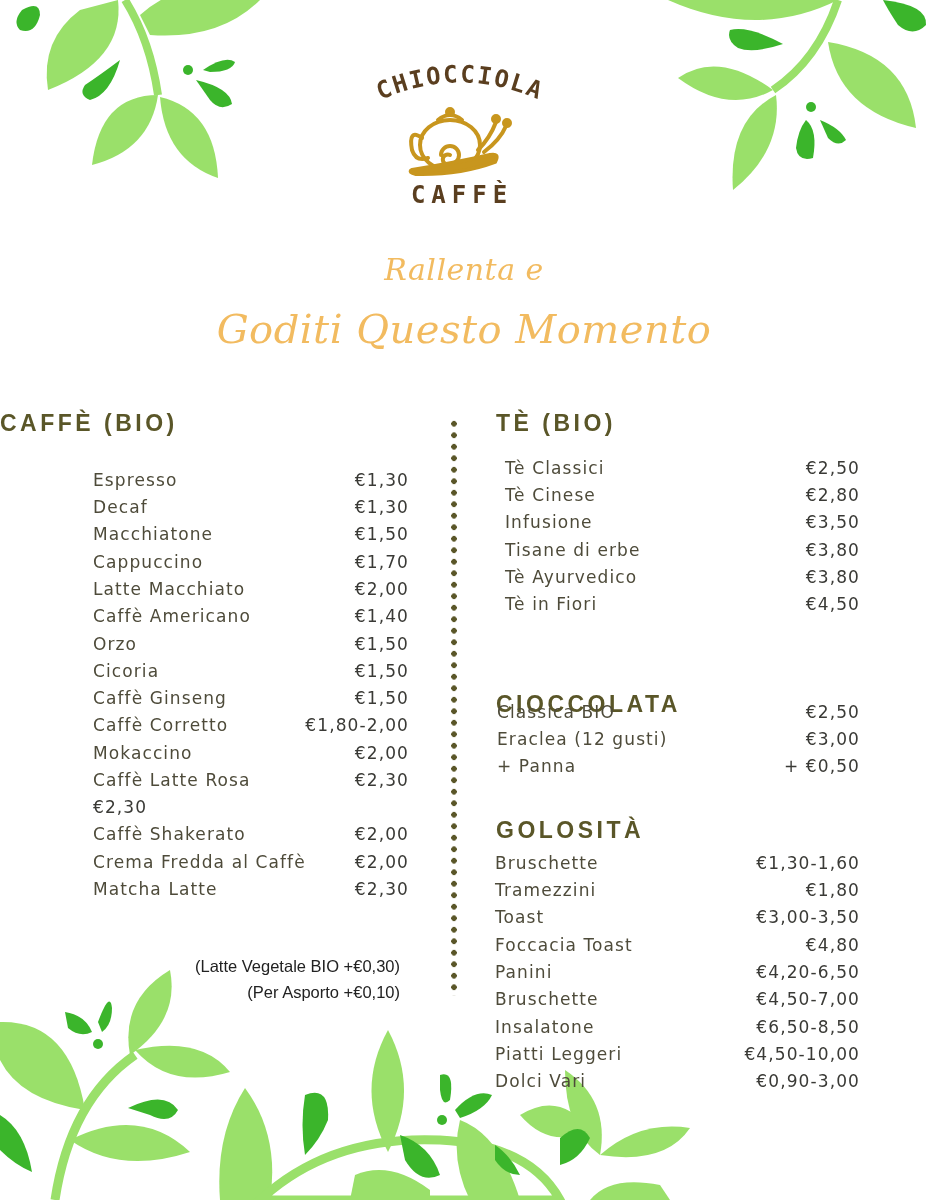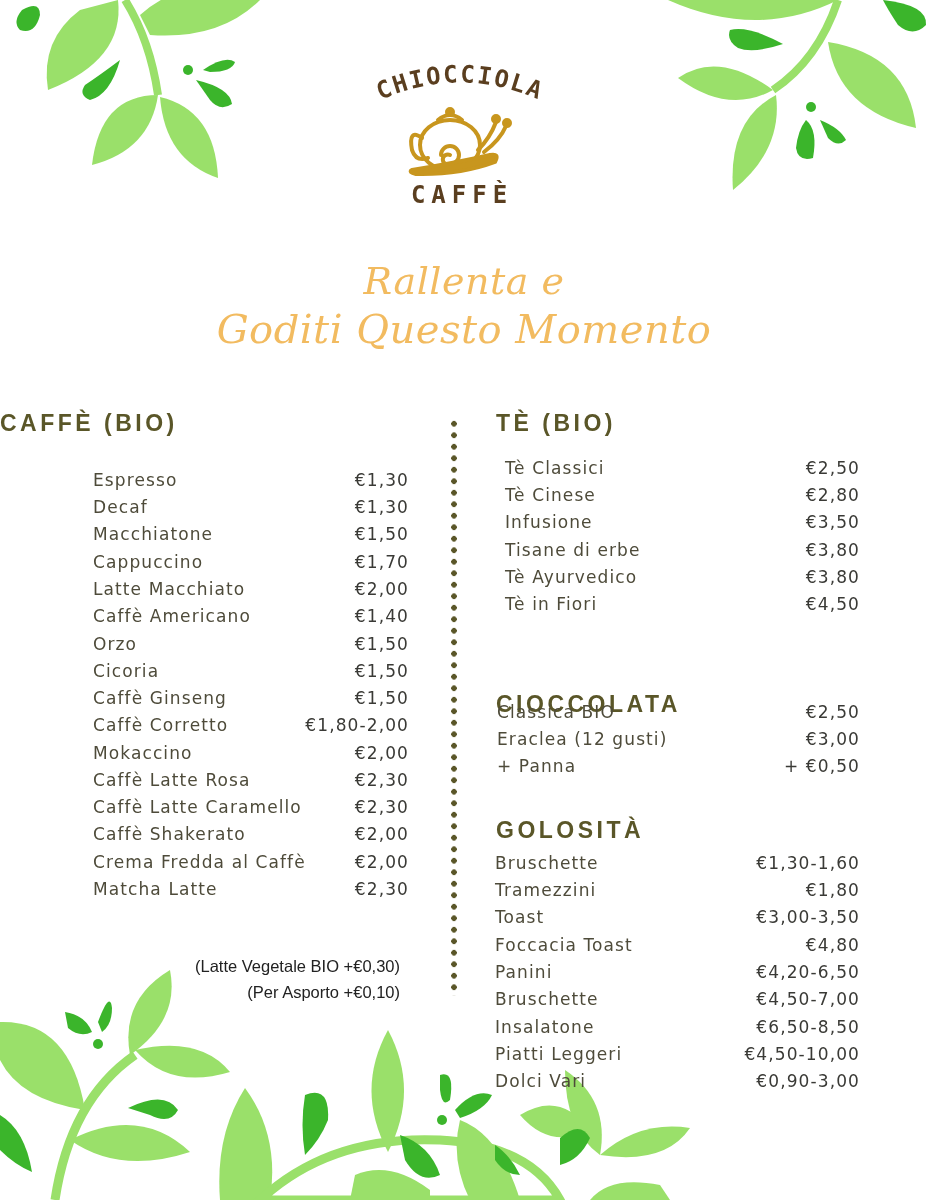--- a/index.html
+++ b/index.html
@@ -11,21 +11,21 @@
     .deco { position:absolute; pointer-events:none; }
     .logo {
       position:absolute; left:350px; top:40px; width:220px; height:180px;
     }
     .logo svg { width:100%; height:100%; }
     .tagline {
       position:absolute; left:0; width:928px; text-align:center;
       font-family:"DejaVu Serif", serif; font-style:italic;
       color:#f2bb60; letter-spacing:0.5px;
     }
-    .tagline.l1 { top:259px; font-size:38px; }
+    .tagline.l1 { top:252px; font-size:30px; }
     .tagline.l2 { top:306px; font-size:40px; }
 
     .section-title {
       position:absolute; font-family:"Liberation Sans", sans-serif;
       font-weight:bold; font-size:23px; letter-spacing:3.5px; color:#5a5628;
     }
     .item {
       position:absolute; display:flex; justify-content:space-between;
       font-family:"DejaVu Sans", sans-serif; font-size:17px;
       letter-spacing:1.1px; color:#4e4b3a; height:27px; line-height:27px;
@@ -171,21 +171,20 @@
     </div>
   <div class="item" style="left:93px;width:316px;top:740px">
       <span>Mokaccino</span>
       <span class="price">€2,00</span>
     </div>
   <div class="item" style="left:93px;width:316px;top:767px">
       <span>Caffè Latte Rosa</span>
       <span class="price">€2,30</span>
     </div>
   <div class="item" style="left:93px;width:316px;top:794px">
-      <span>Caffè Latte Caramello</span>
       <span class="price">€2,30</span>
     </div>
   <div class="item" style="left:93px;width:316px;top:821px">
       <span>Caffè Shakerato</span>
       <span class="price">€2,00</span>
     </div>
   <div class="item" style="left:93px;width:316px;top:849px">
       <span>Crema Fredda al Caffè</span>
       <span class="price">€2,00</span>
     </div>

